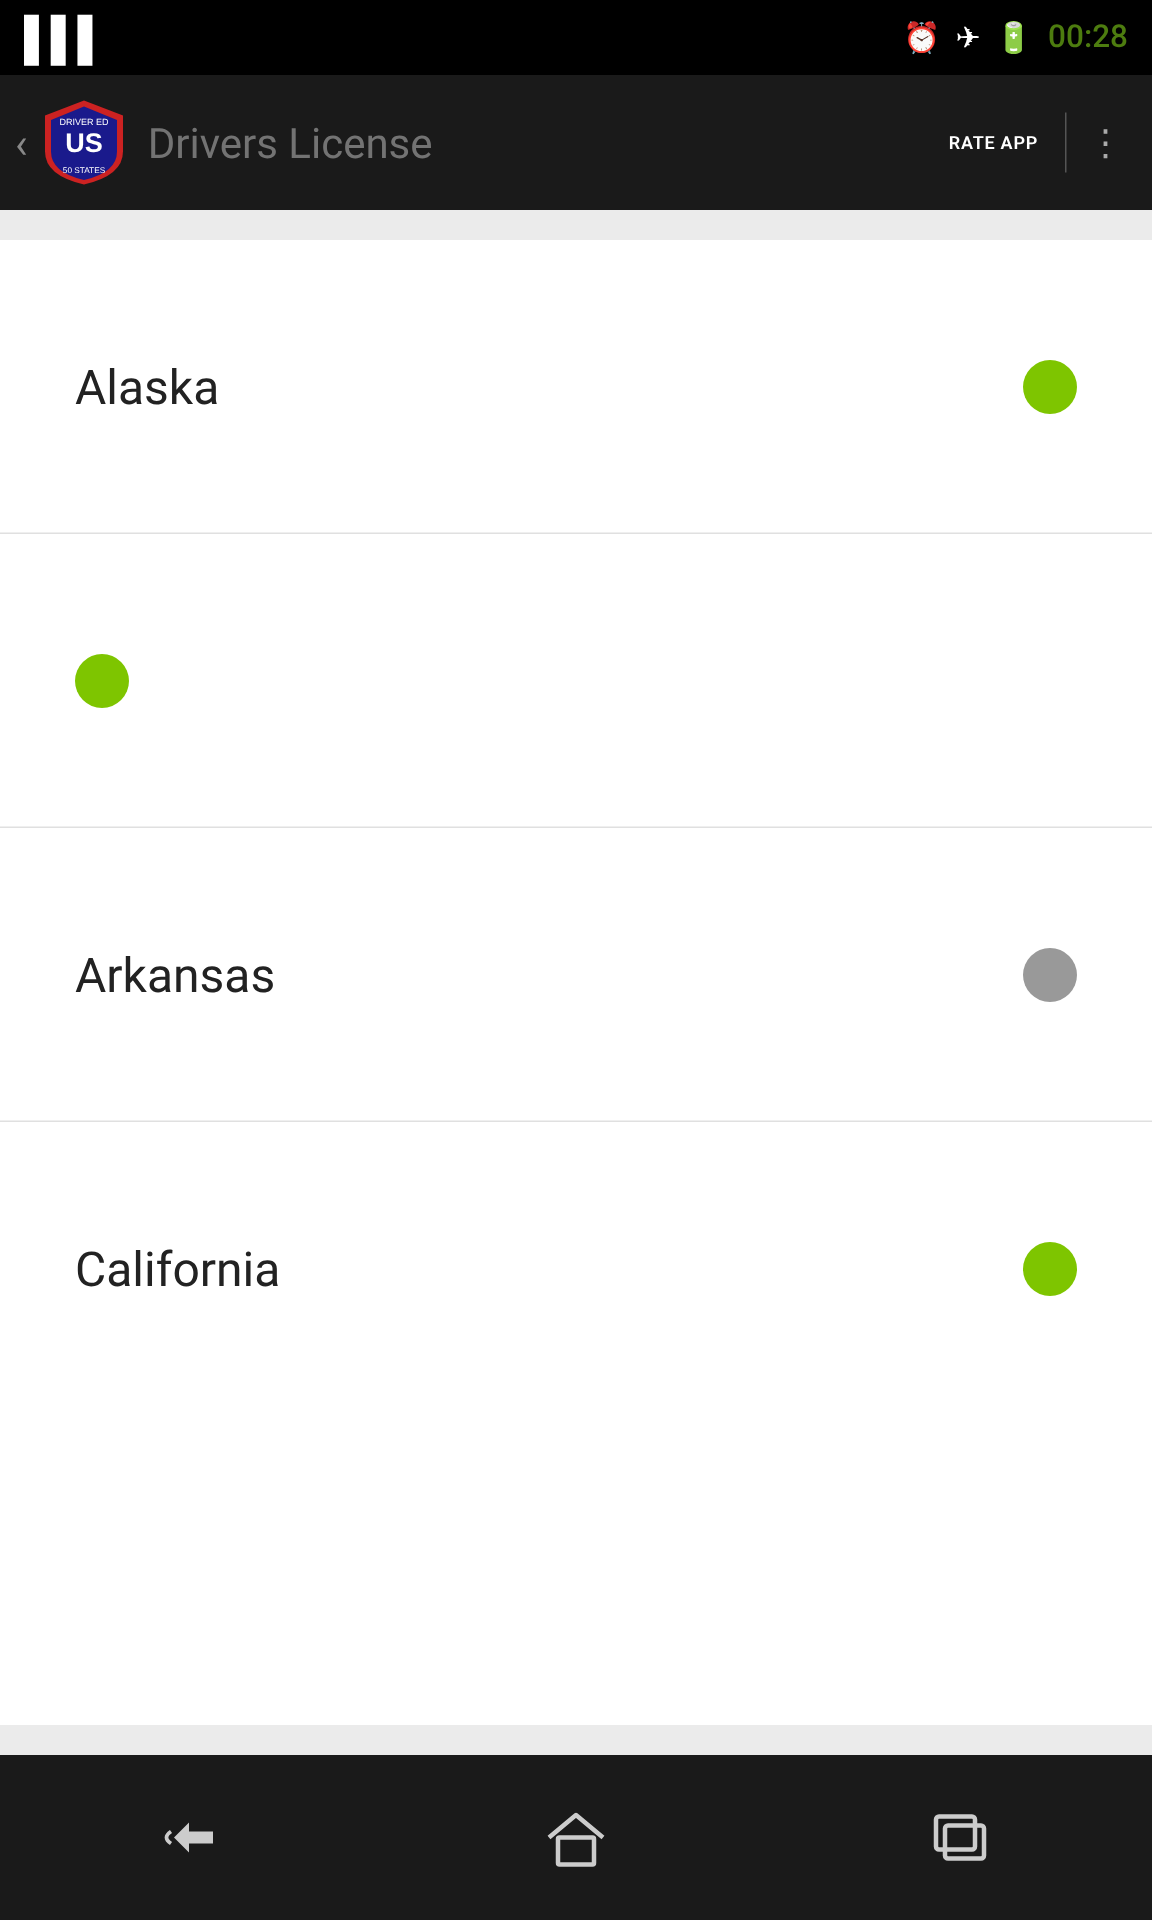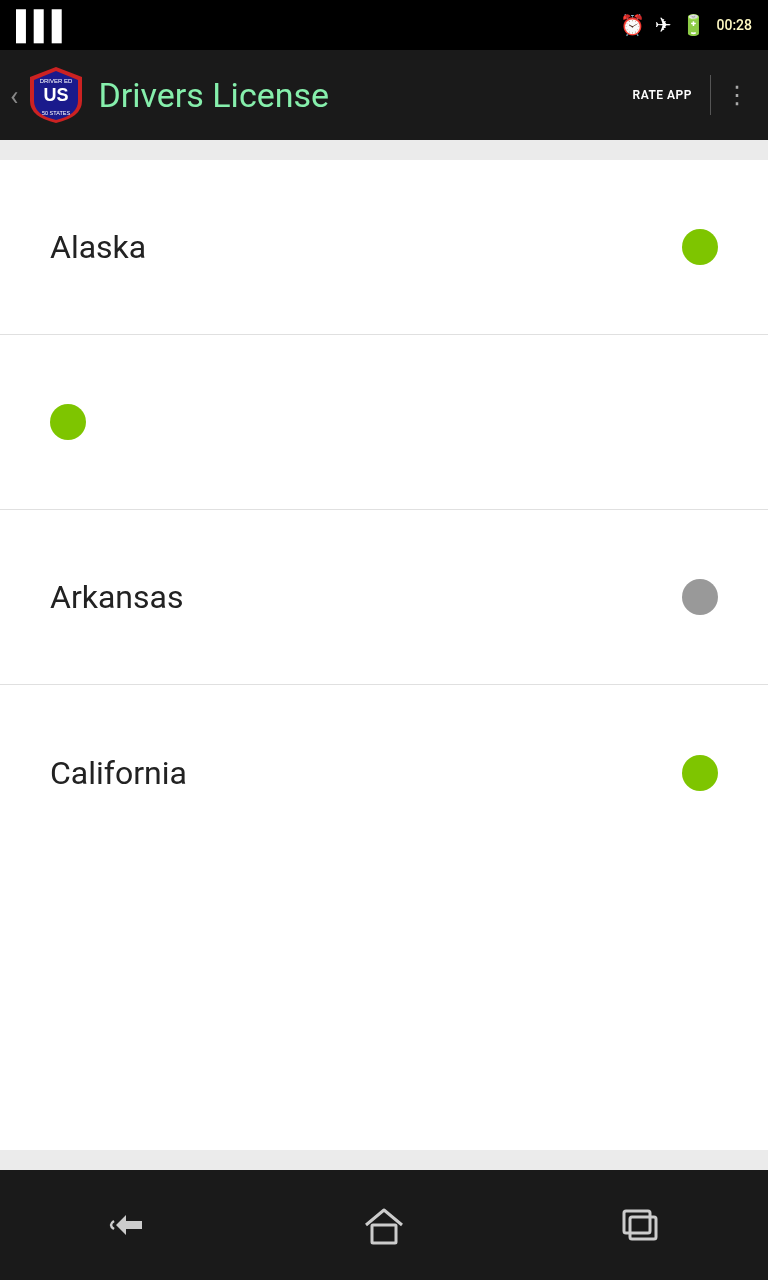--- a/index.html
+++ b/index.html
@@ -41,23 +41,23 @@
     }
 
     .status-bar-right {
       display: flex;
       align-items: center;
       gap: 10px;
       color: #fff;
     }
 
     .status-time {
-      font-size: 14px;
+      font-size: 21px;
       font-weight: 500;
-      color: #fef9c3;
+      color: #4d7c0f;
     }
 
     .status-icon {
       font-size: 20px;
       color: #fff;
     }
 
     
     .app-bar {
       background: #1a1a1a;
@@ -76,22 +76,22 @@
     }
 
     .app-logo {
       width: 60px;
       height: 60px;
       margin-right: 12px;
       flex-shrink: 0;
     }
 
     .app-title {
-      color: #86efac;
-      font-size: 34px;
+      color: #737373;
+      font-size: 28px;
       font-weight: 400;
       flex: 1;
     }
 
     .rate-app-btn {
       color: #fff;
       font-size: 12px;
       font-weight: 600;
       letter-spacing: 0.5px;
       cursor: pointer;
@@ -126,21 +126,21 @@
       background: #fff;
       margin: 20px 0;
       flex: 1;
     }
 
     .list-item {
       display: flex;
       align-items: center;
       justify-content: space-between;
       padding: 0 50px;
-      height: 175px;
+      height: 196px;
       background: #fff;
       border-bottom: 1px solid #e0e0e0;
       cursor: pointer;
     }
 
     .list-item:last-child {
       border-bottom: none;
     }
 
     .state-name {

